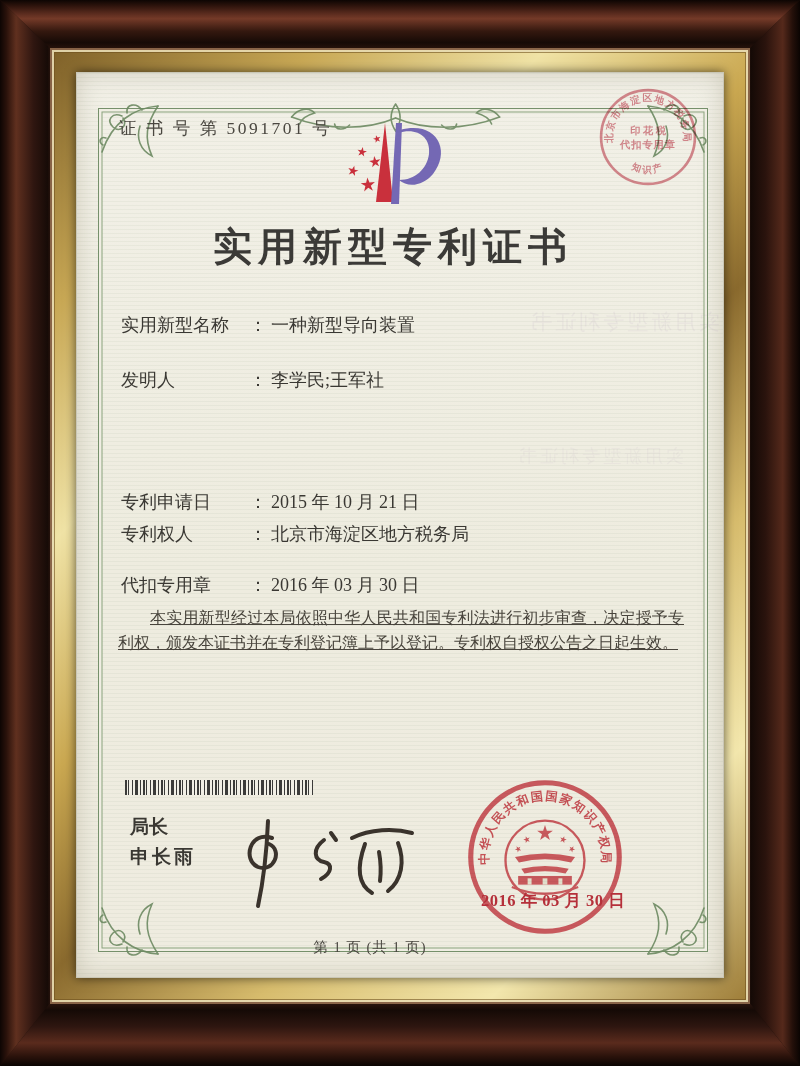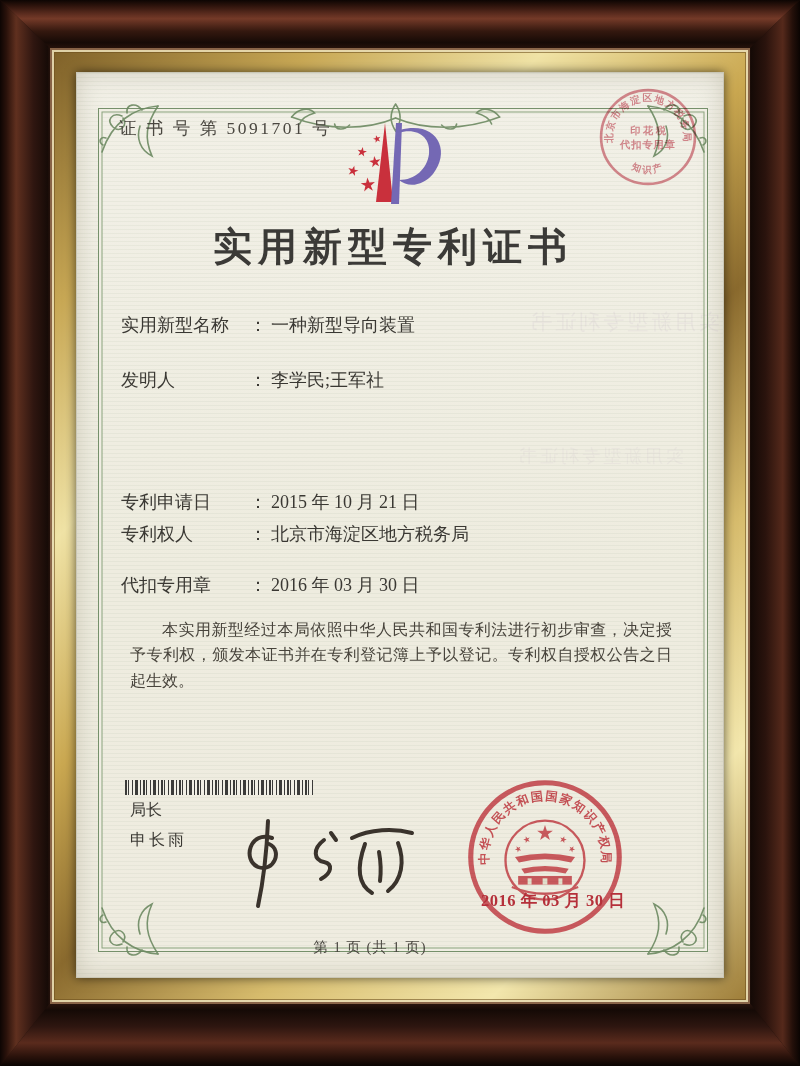--- a/index.html
+++ b/index.html
@@ -53,29 +53,29 @@
 
   .field{position:absolute;left:45px;right:30px;font-size:18px;color:#3a3833;white-space:nowrap;}
   .f-label{display:inline-block;width:128px;height:24px;overflow:hidden;
     text-align:justify;text-align-last:justify;vertical-align:top;}
   .f-label::after{content:"";display:inline-block;width:100%;}
   .f-colon{margin:0 4px 0 0;}
   .f0{top:241px}.f1{top:296px}.f2{top:348px}.f3{top:418px}.f4{top:450px}.f5{top:501px}
 
   .paras{position:absolute;left:42px;right:40px;top:533px;
     font-size:16px;line-height:25.4px;text-align:justify;color:#48443c;}
-  .paras p{margin:12px;text-indent:2em;}
+  .paras p{margin:0;text-indent:2em;text-decoration:underline;}
 
   .barcode{position:absolute;left:49px;top:708px;width:188px;height:15px;opacity:.85;
     background:repeating-linear-gradient(90deg,
       #1c1c1c 0 2px,#f2f0e7 2px 3px,#1c1c1c 3px 4px,#f2f0e7 4px 7px,
       #1c1c1c 7px 8px,#f2f0e7 8px 10px,#1c1c1c 10px 13px,#f2f0e7 13px 15px,
       #1c1c1c 15px 16px,#f2f0e7 16px 18px);}
 
-  .director{position:absolute;left:54px;top:723px;font-size:16px;color:#3a3833;line-height:30px;}
+  .director{position:absolute;left:54px;top:740px;font-size:19px;color:#3a3833;line-height:30px;font-weight:bold;}
   .director .name{letter-spacing:3px;}
   .signature{position:absolute;left:160px;top:744px;}
 
   .seal-authority{position:absolute;left:390px;top:706px;opacity:.9;mix-blend-mode:multiply;}
   .date-stamp{position:absolute;left:405px;top:818px;font-size:16.5px;letter-spacing:.5px;
     color:#b5303a;z-index:6;font-weight:600;}
   .seal-tax{position:absolute;left:521px;top:14px;opacity:.8;mix-blend-mode:multiply;}
 
   .footer{position:absolute;left:0;right:60px;top:866px;text-align:center;
     font-size:14.5px;color:#4a4740;letter-spacing:1px;}

